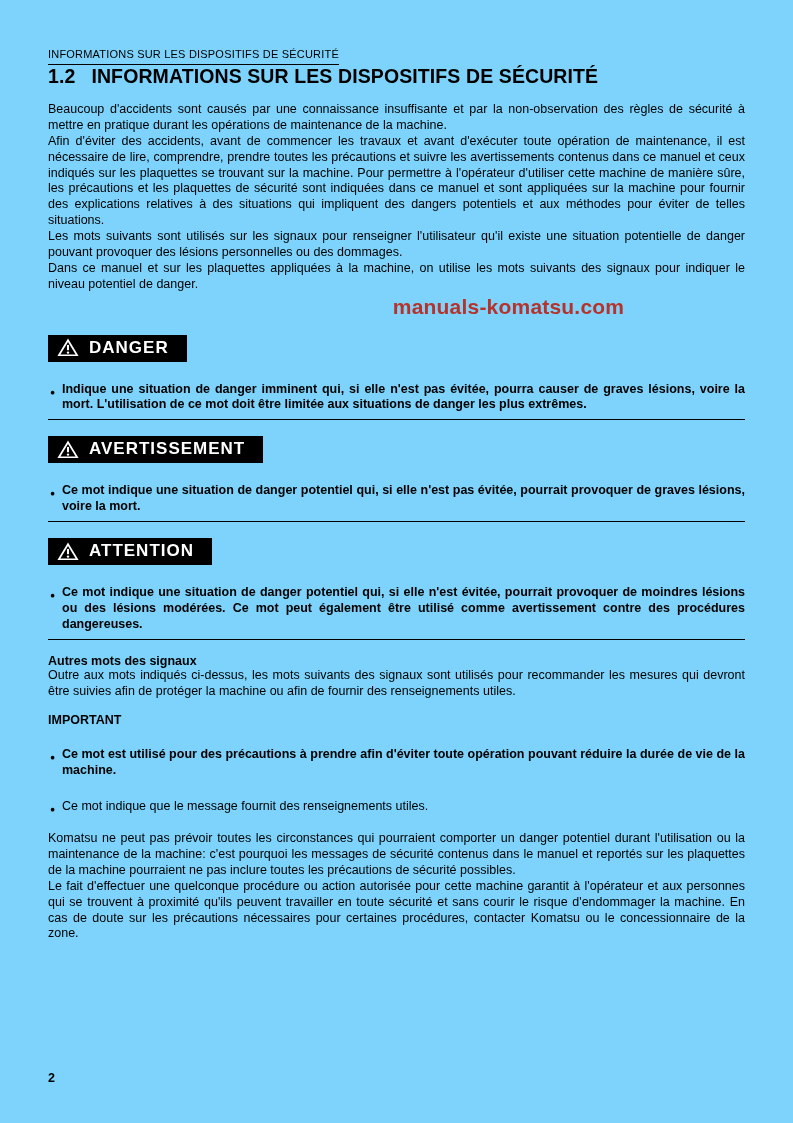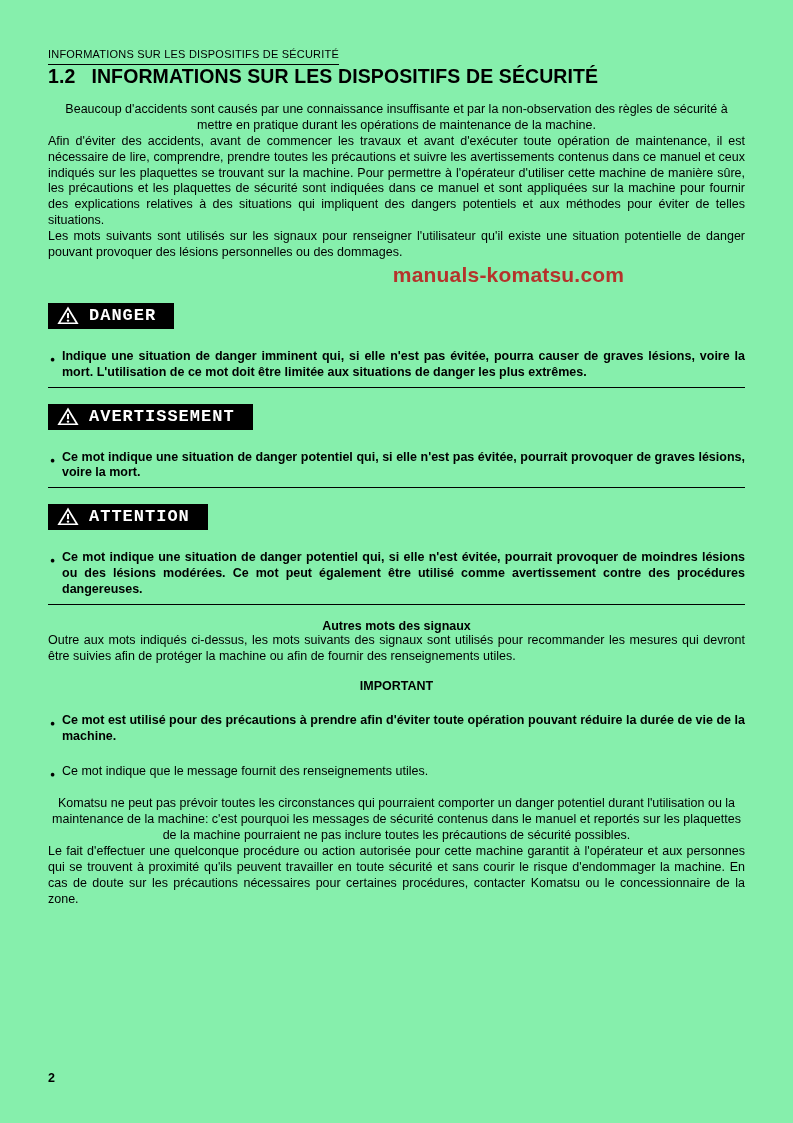--- a/index.html
+++ b/index.html
@@ -2,21 +2,21 @@
 <html style="--watermark: #b5332b; --signal-bg: #000000; --signal-fg: #ffffff;"><head>
 <meta charset="utf-8">
 <style>
   * { margin: 0; padding: 0; box-sizing: border-box; }
   html, body { background: #ffffff; }
   .page {
     position: relative;
     width: 793px;
     height: 1123px;
     margin: 0 auto;
-    background: #86efac;
+    background: #7dd3fc;
     color: #000;
     font-family: "Liberation Sans", sans-serif;
     overflow: hidden;
     padding: 44px 48px 0 48px;
   }
   .running-header {
     display: inline-block;
     font-size: 11px;
     letter-spacing: 0.2px;
     padding-bottom: 4px;
@@ -32,21 +32,21 @@
   .body, .bullet-text {
     font-size: 12.5px;
     line-height: 1.27;
     text-align: justify;
   }
   .sub-heading {
     font-size: 12.5px;
     font-weight: bold;
     margin-top: 5px;
   }
-  .mt-md { margin-top: 14px; text-align: center; }
+  .mt-md { margin-top: 14px; }
   .mt-lg { margin-top: 26px; }
   .watermark {
     margin-top: 2px;
     text-align: center;
     position: relative;
     left: 112px;
     font-size: 21px;
     font-weight: bold;
     color: var(--watermark, #b5332b);
     letter-spacing: 0.2px;
@@ -55,21 +55,20 @@
   .signal-box {
     display: inline-flex;
     align-items: center;
     gap: 10px;
     background: var(--signal-bg, #000);
     color: var(--signal-fg, #fff);
     font-weight: bold;
     font-size: 17px;
     letter-spacing: 1px;
     padding: 3px 18px 4px 9px;
-    font-family: Liberation Mono, monospace;
   }
   .tri { display: inline-flex; align-items: center; }
   .bullet {
     display: flex;
     align-items: flex-start;
     margin-top: 20px;
   }
   .bullet .dot {
     flex: 0 0 auto;
     width: 14px;
@@ -106,20 +105,21 @@
   </div>
 
   <h1 class="title">
     <span class="sec-num">1.2</span><span>INFORMATIONS SUR LES DISPOSITIFS DE SÉCURITÉ</span>
   </h1>
 
   <p class="body mt-md">Beaucoup d'accidents sont causés par une connaissance insuffisante et par la non-observation des règles de sécurité à mettre en pratique durant les opérations de maintenance de la machine.</p>
   <p class="body">Afin d'éviter des accidents, avant de commencer les travaux et avant d'exécuter toute opération de maintenance, il est nécessaire de lire, comprendre, prendre toutes les précautions et suivre les avertissements contenus dans ce manuel et ceux indiqués sur les plaquettes se trouvant sur la machine. Pour permettre à l'opérateur d'utiliser cette machine de manière sûre, les précautions et les plaquettes de sécurité sont indiquées dans ce manuel et sont appliquées sur la machine pour fournir des explications relatives à des situations qui impliquent des dangers potentiels et aux méthodes pour éviter de telles situations.</p>
 
   <p class="body">Les mots suivants sont utilisés sur les signaux pour renseigner l'utilisateur qu'il existe une situation potentielle de danger pouvant provoquer des lésions personnelles ou des dommages.</p>
+  <p class="body">Dans ce manuel et sur les plaquettes appliquées à la machine, on utilise les mots suivants des signaux pour indiquer le niveau potentiel de danger.</p>
 
   <div class="watermark">manuals-komatsu.com</div>
 
   <section class="warning-section">
     <div class="signal-box">
       <span class="tri">
         <svg viewBox="0 0 26 22" width="22" height="19" aria-hidden="true">
           <polygon points="13,0.5 25.5,21 0.5,21" fill="#ffffff"></polygon>
           <polygon points="13,4.4 22,19.2 4,19.2" fill="#000000"></polygon>
           <rect x="11.8" y="8" width="2.4" height="6.2" fill="#ffffff"></rect>

